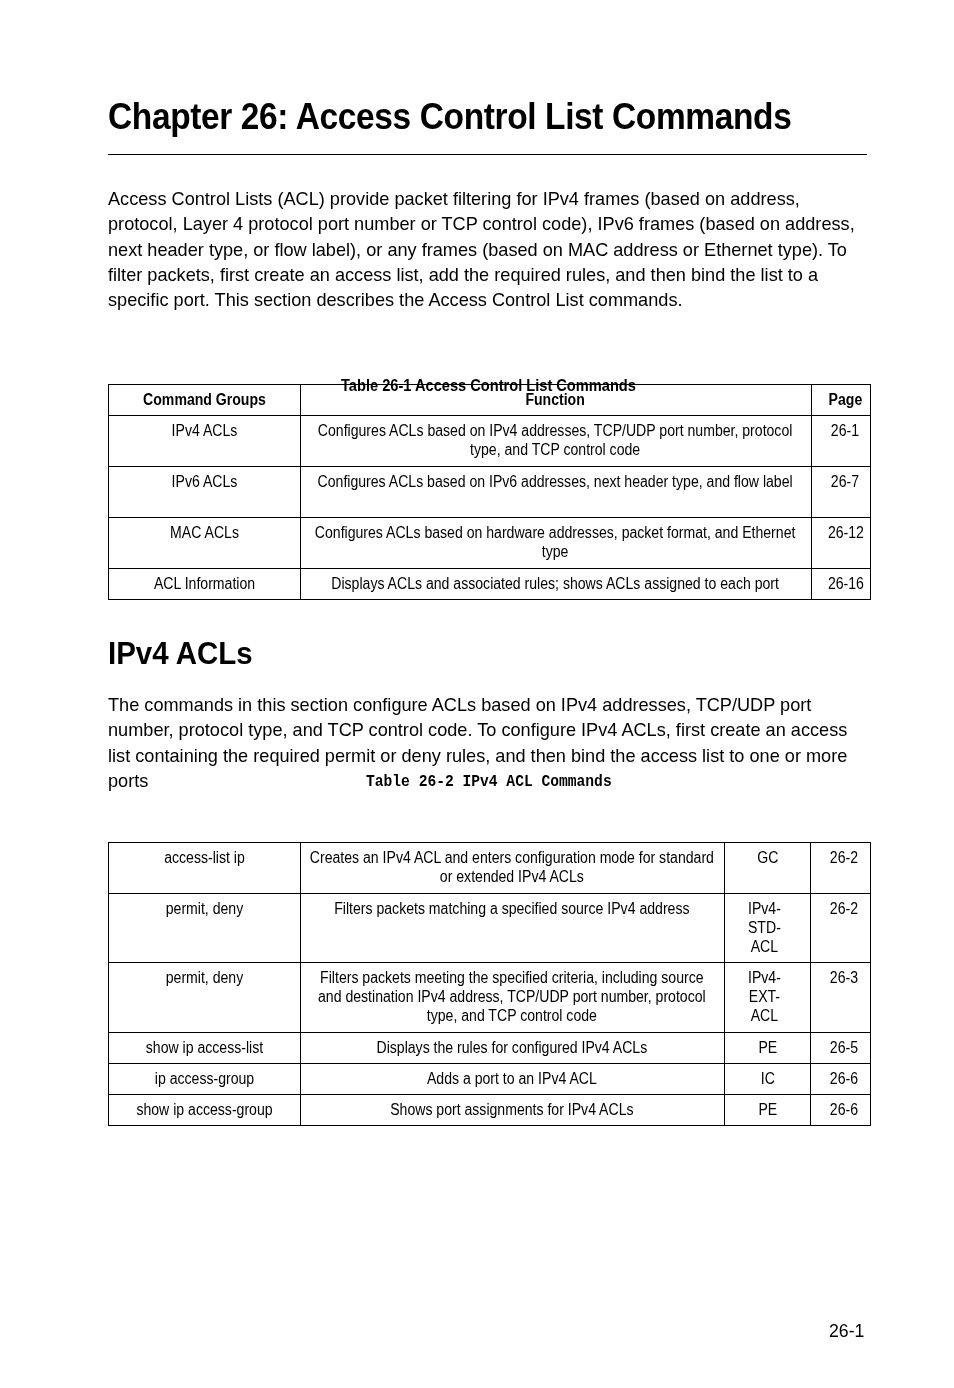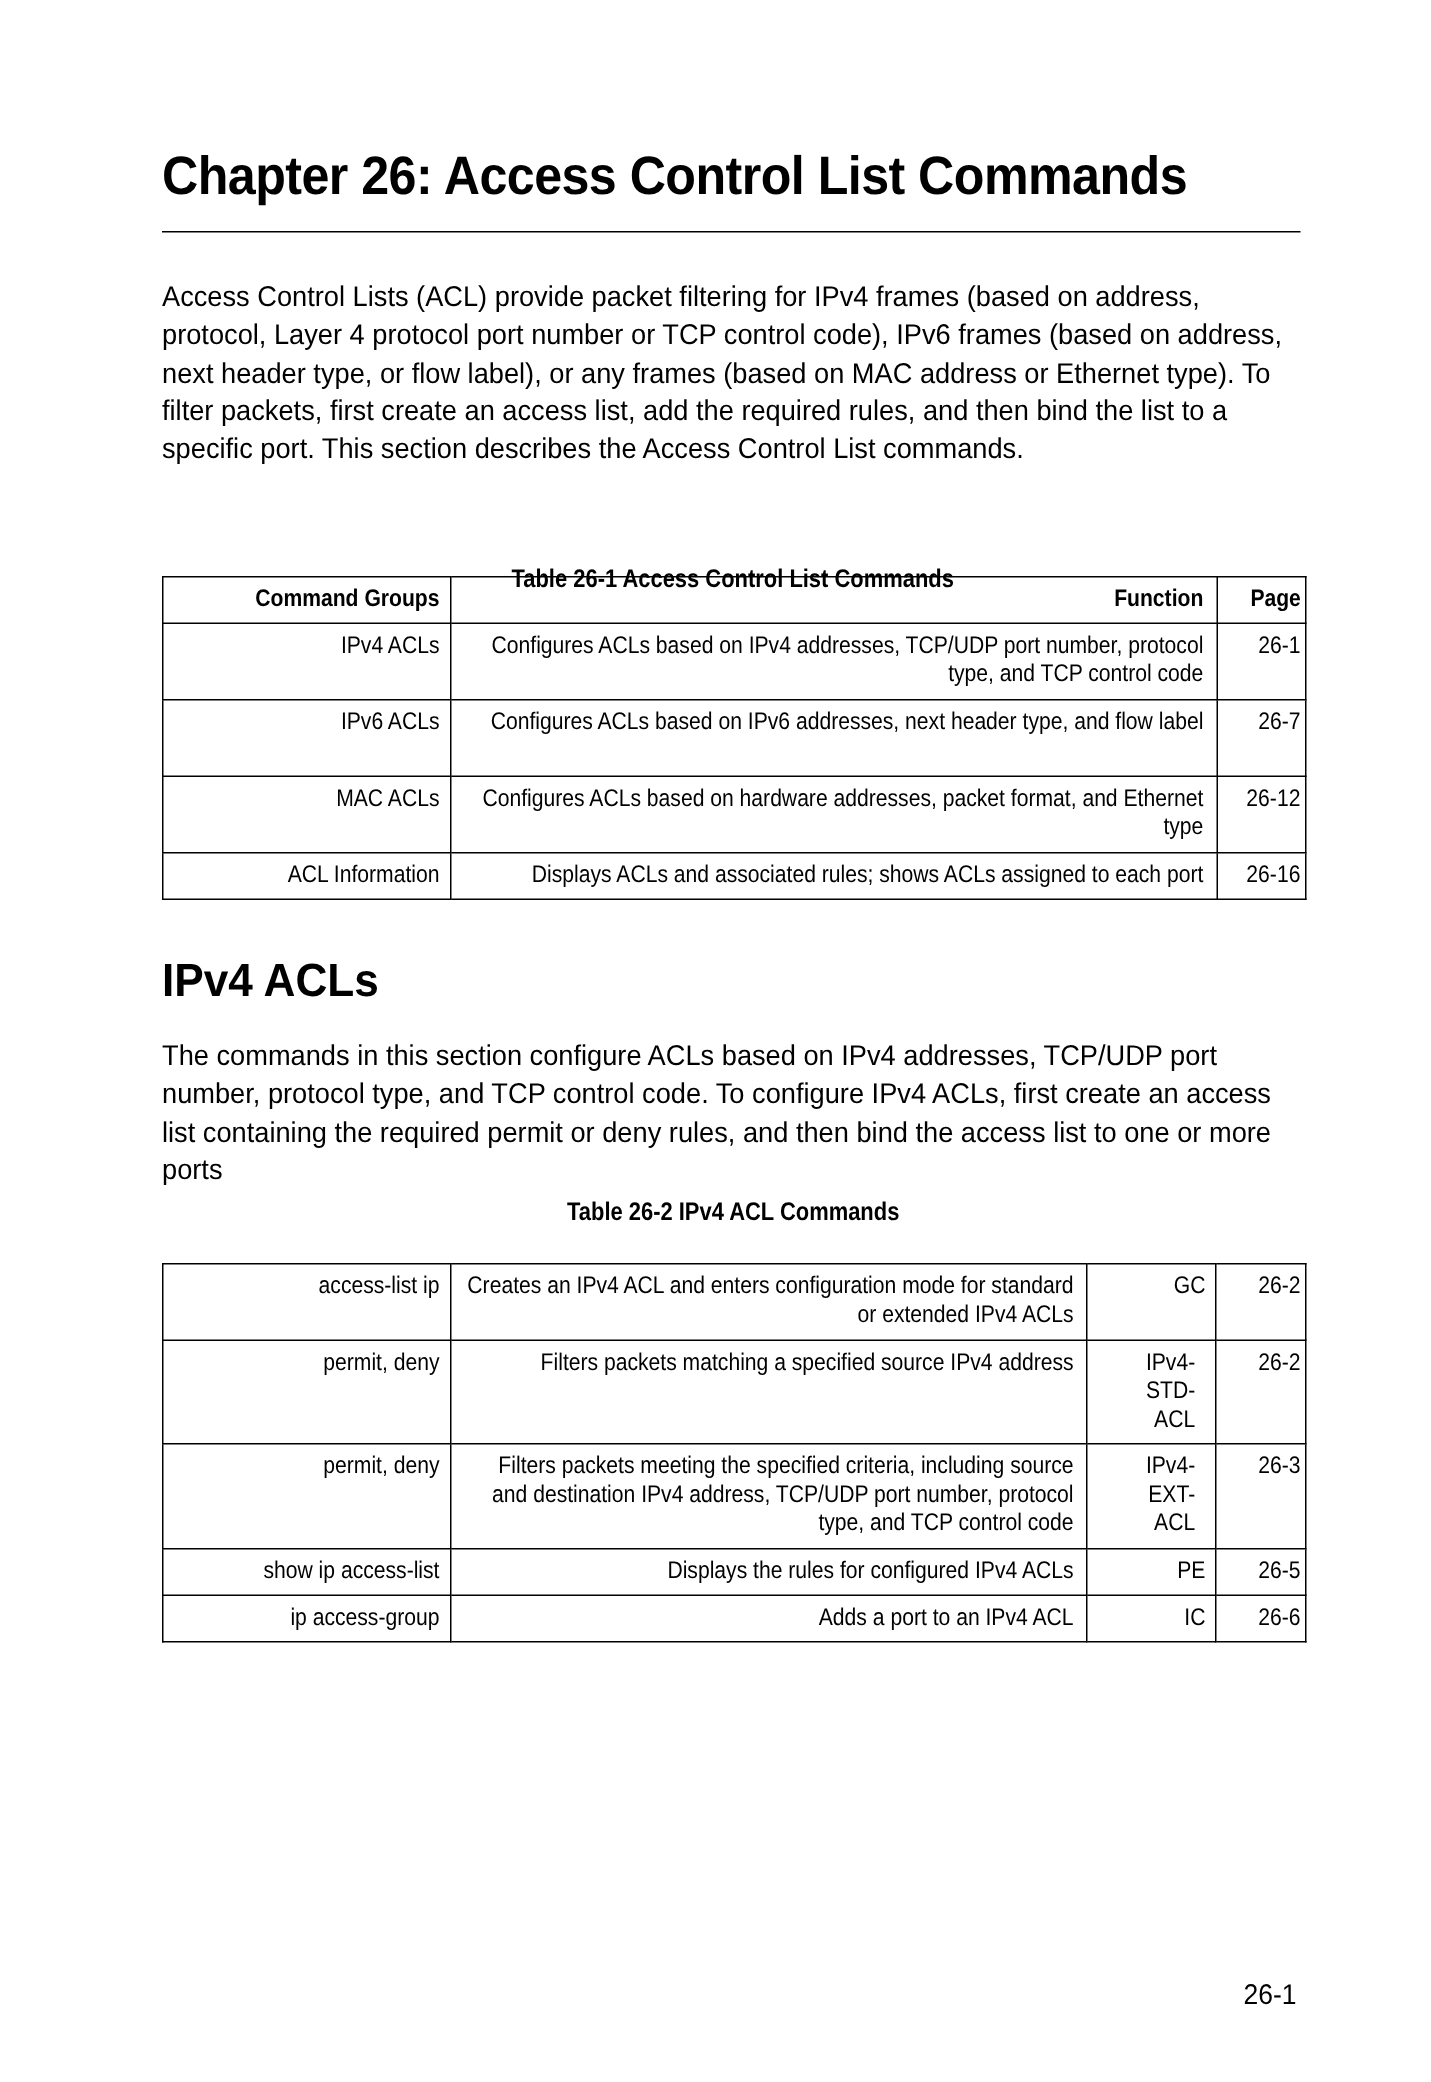--- a/index.html
+++ b/index.html
@@ -19,34 +19,34 @@
     transform: scaleX(0.955); transform-origin: left top;
   }
   .para.p1 { top: 186px; width: 796px; }
   .para.p2 { top: 692px; width: 796px; }
   .caption {
     position: absolute; left: 108px; width: 761px; text-align: center;
     font-size: 17px; font-weight: bold; margin: 0;
   }
   .caption span { display: inline-block; transform: scaleX(0.86); }
   .caption.c1 { top: 376px; }
-  .caption.c2 { top: 798px; }
+  .caption.c2 { top: 772px; font-family: Liberation Mono, monospace; }
   .section-title {
     position: absolute; left: 108px; top: 636px; margin: 0;
     font-size: 31px; font-weight: bold;
     transform: scaleX(0.95); transform-origin: left top;
   }
   table.doc {
     position: absolute; left: 108px; width: 762px;
     border-collapse: collapse; table-layout: fixed;
     font-size: 16px;
   }
   table.doc td, table.doc th {
     border: 1px solid #000; vertical-align: top;
-    padding: 5px 6px 6px 7px; line-height: 19px; text-align: right;
+    padding: 5px 6px 6px 7px; line-height: 19px; text-align: center;
   }
   table.doc th { font-weight: bold; padding-top: 5px; padding-bottom: 6px; }
   table.doc .cell-text { display: inline-block; transform: scaleX(0.88); transform-origin: left top; width: 113%; }
   table.doc .num { padding-right: 3px; }
   table.doc .num .cell-text { transform-origin: right top; width: auto; }
   table.t1 { top: 384px; }
   table.t2 { top: 842px; }
   .page-number {
     position: absolute; left: 829px; top: 1320px;
     font-size: 19px; transform: scaleX(0.93); transform-origin: left top;
@@ -134,16 +134,22 @@
     <td><span class="cell-text">Displays the rules for configured IPv4 ACLs</span></td>
     <td><span class="cell-text">PE</span></td>
     <td class="num"><span class="cell-text">26-5</span></td>
   </tr>
   <tr style="height:31px">
     <td><span class="cell-text">ip access-group</span></td>
     <td><span class="cell-text">Adds a port to an IPv4 ACL</span></td>
     <td><span class="cell-text">IC</span></td>
     <td class="num"><span class="cell-text">26-6</span></td>
   </tr>
+  <tr style="height:31px">
+    <td><span class="cell-text">show ip access-group</span></td>
+    <td><span class="cell-text">Shows port assignments for IPv4 ACLs</span></td>
+    <td><span class="cell-text">PE</span></td>
+    <td class="num"><span class="cell-text">26-6</span></td>
+  </tr>
 </tbody>
   </table>
 
 <div class="page-number">26-1</div>
 
 </body></html>

